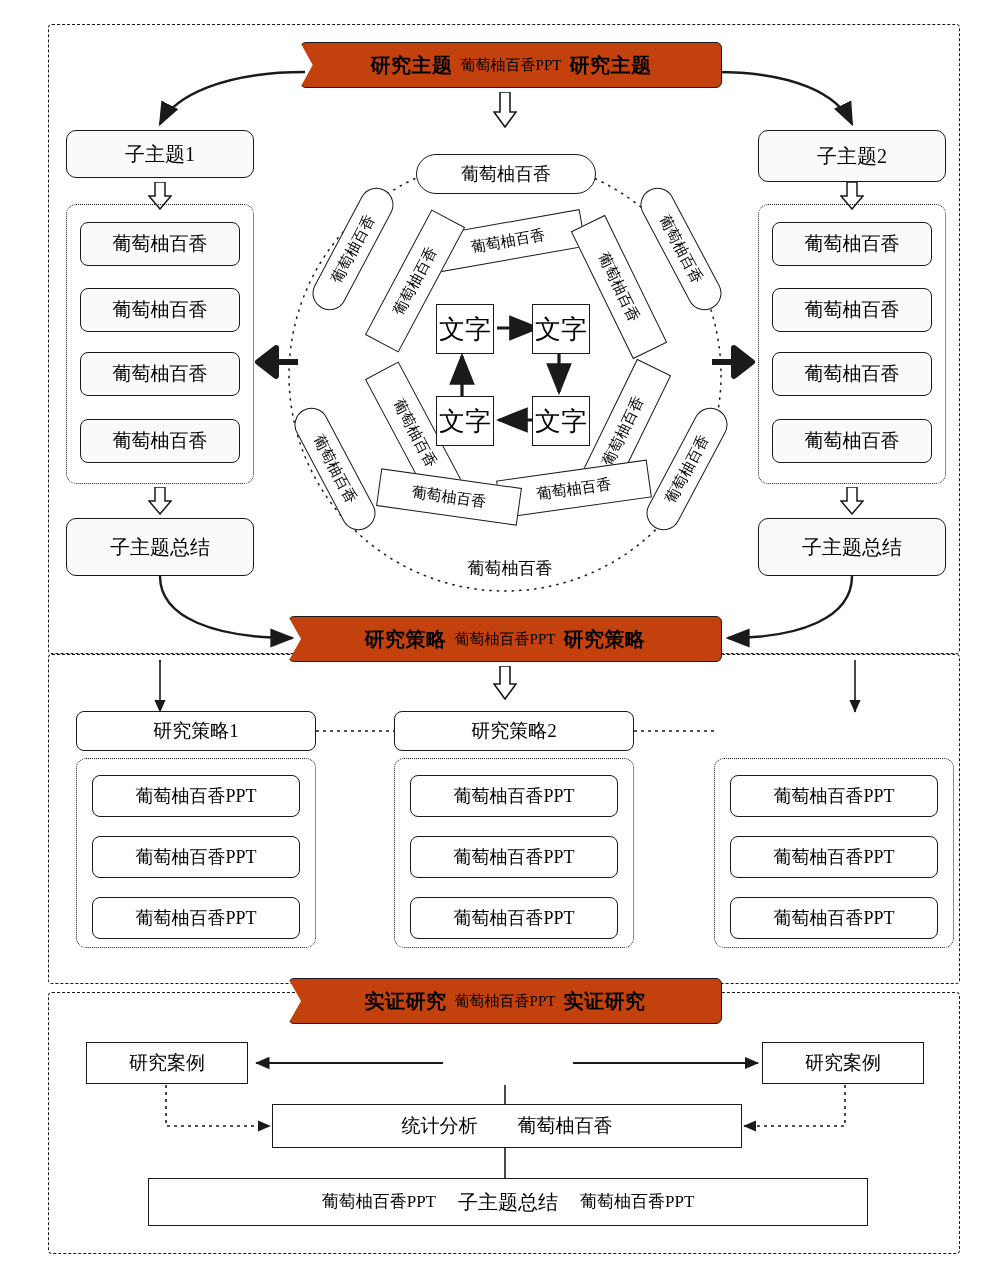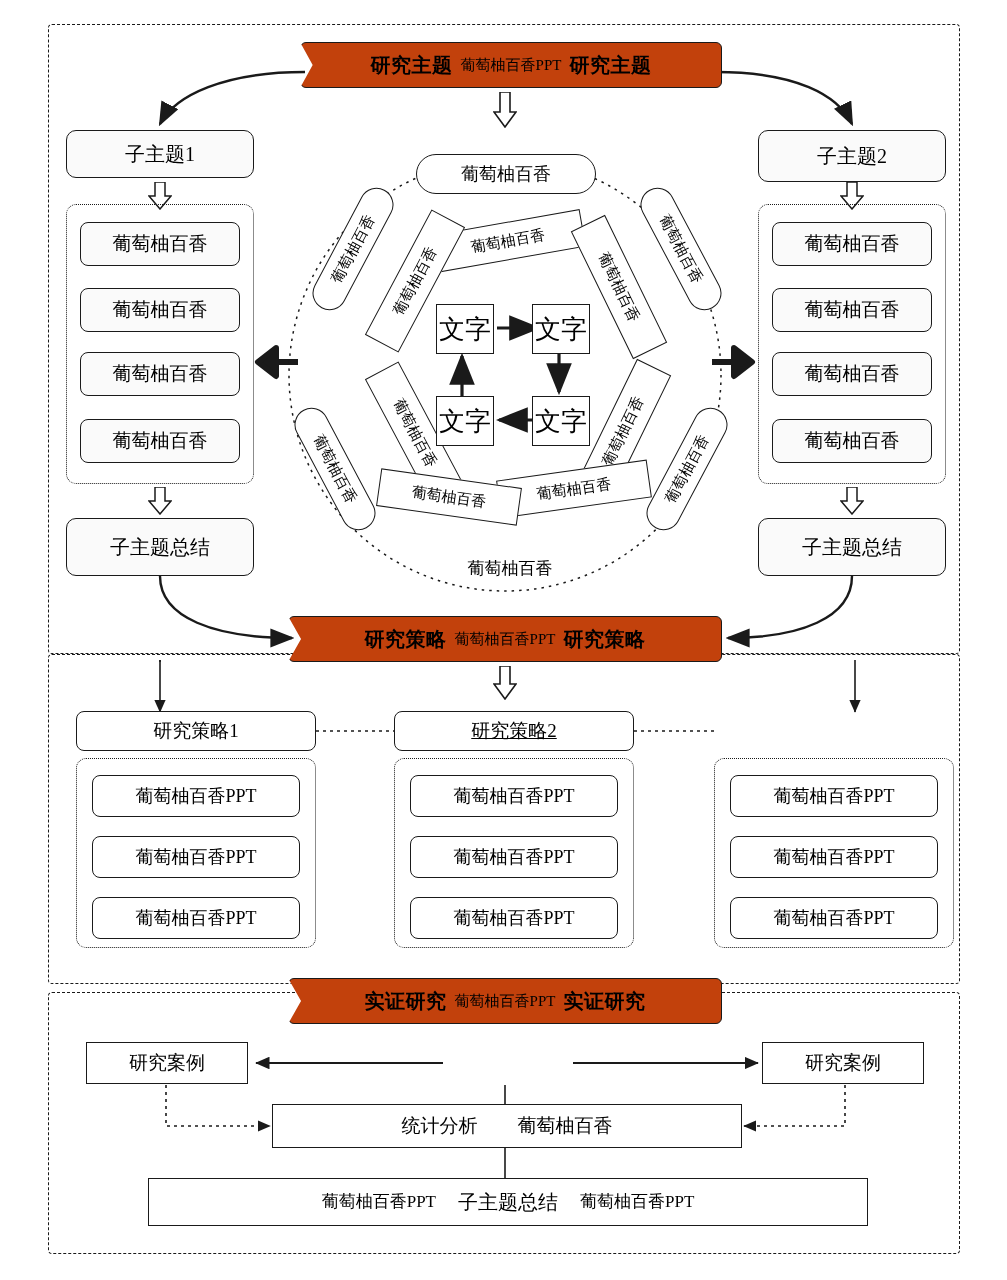--- a/index.html
+++ b/index.html
@@ -254,21 +254,21 @@
   <div class="abs box rounded t18" style="left:92px;top:775px;width:208px;height:42px;">
     <span>葡萄柚百香PPT</span>
     </div>
   <div class="abs box rounded t18" style="left:92px;top:836px;width:208px;height:42px;">
     <span>葡萄柚百香PPT</span>
     </div>
   <div class="abs box rounded t18" style="left:92px;top:897px;width:208px;height:42px;">
     <span>葡萄柚百香PPT</span>
     </div>
 
-  <div class="abs box rounded t19" style="left:394px;top:711px;width:240px;height:40px;text-decoration:underline;">
+  <div class="abs box rounded t19" style="left:394px;top:711px;width:240px;height:40px;">
     <span>研究策略2</span>
     </div>
   <div class="abs dotbox" style="left:394px;top:758px;width:240px;height:190px;"></div>
   <div class="abs box rounded t18" style="left:410px;top:775px;width:208px;height:42px;">
     <span>葡萄柚百香PPT</span>
     </div>
   <div class="abs box rounded t18" style="left:410px;top:836px;width:208px;height:42px;">
     <span>葡萄柚百香PPT</span>
     </div>
   <div class="abs box rounded t18" style="left:410px;top:897px;width:208px;height:42px;">

